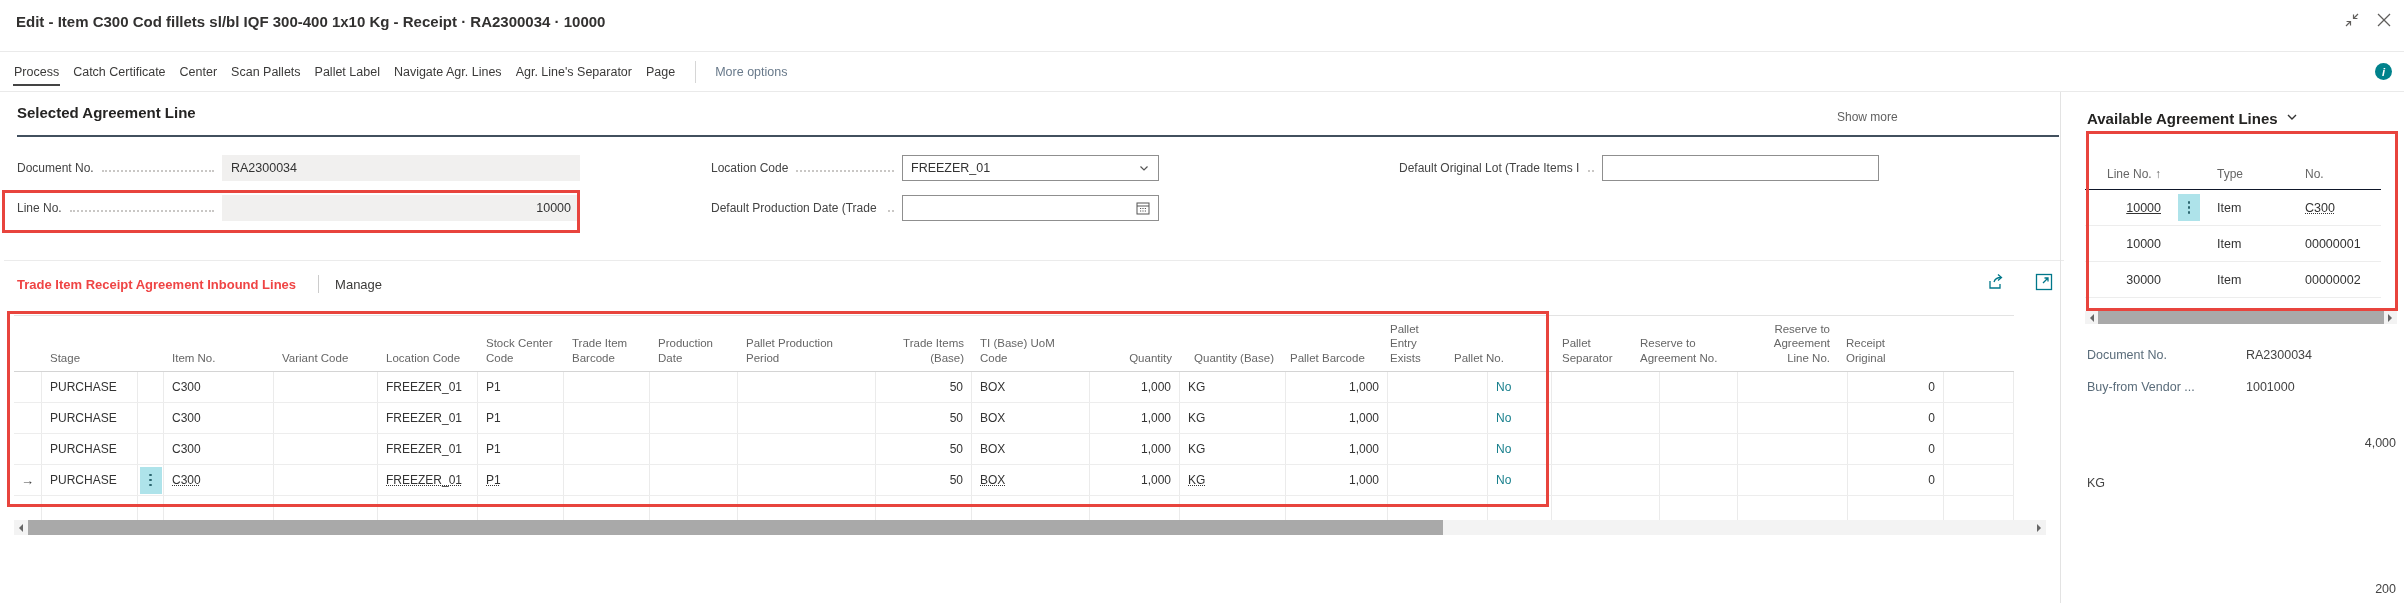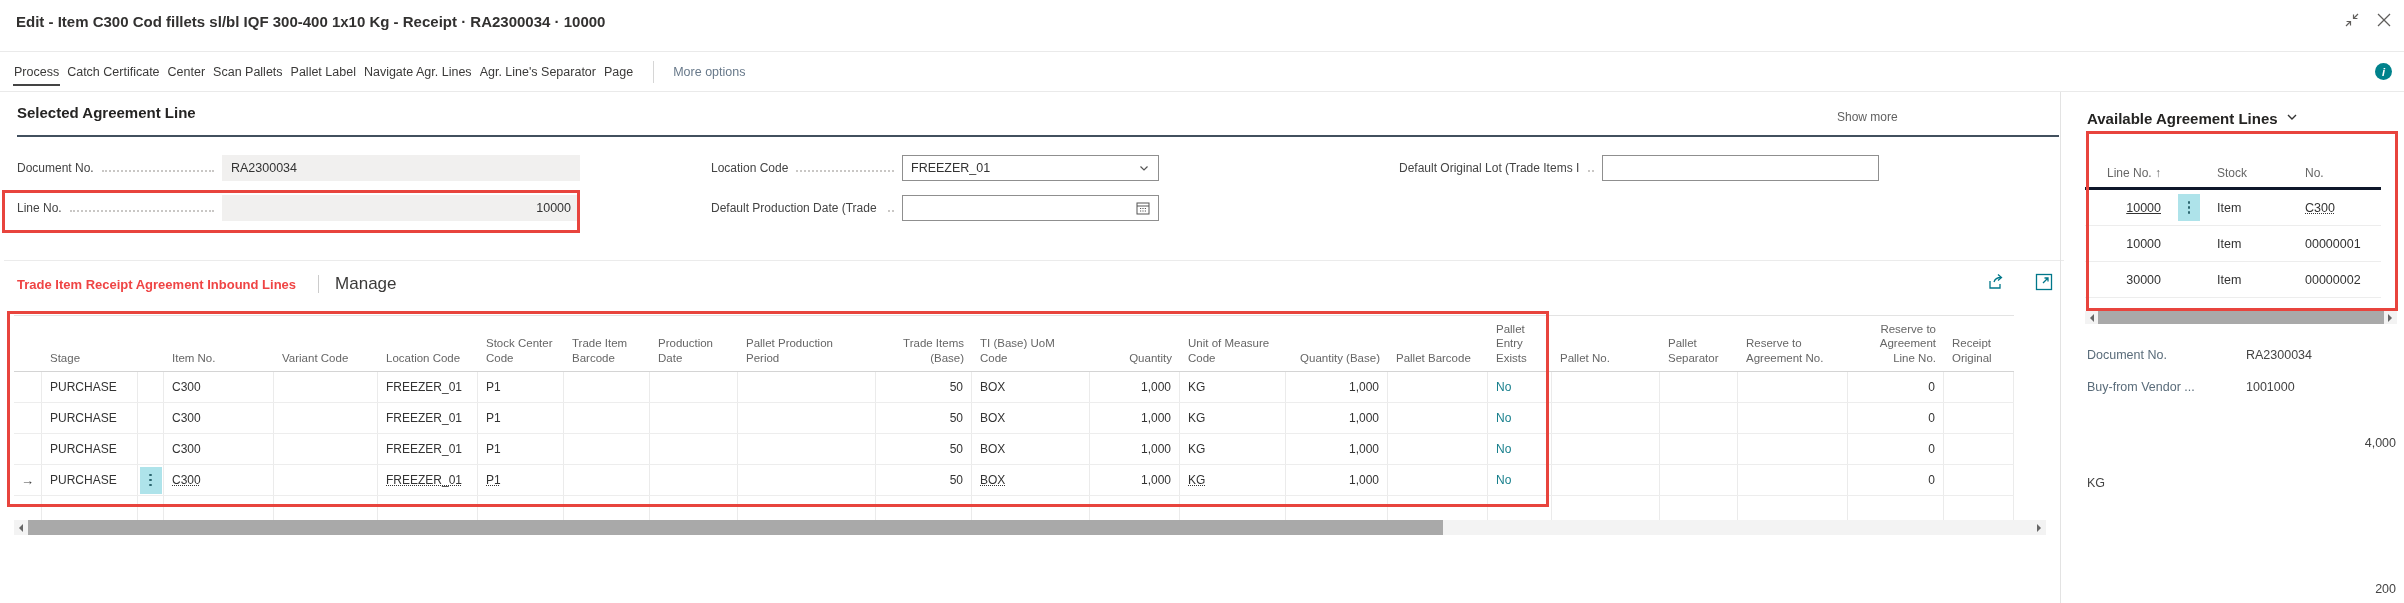--- a/index.html
+++ b/index.html
@@ -31,21 +31,21 @@
   .leader{flex:1;min-width:6px;margin:0 8px;border-bottom:2px dotted #c9c7c5;height:0;transform:translateY(3px);}
   .fbox{height:26px;border:1px solid #8f8f8f;background:#fff;display:flex;align-items:center;
         padding:0 8px;font-size:12.5px;color:#333;box-sizing:border-box;flex:none;}
   .fbox.disabled{background:#f1f0ef;border-color:#f1f0ef;}
   .fbox.num{justify-content:flex-end;}
   .fbox .boxicon{margin-left:auto;display:flex;align-items:center;}
   .part-divider{position:absolute;left:0;top:168px;width:2060px;height:1px;background:#ebebeb;}
   .part-header{position:absolute;left:13px;top:178px;height:28px;display:flex;align-items:center;}
   .part-title{font-size:13px;font-weight:700;color:#ef4444;}
   .ph-sep{width:1px;height:18px;background:#ccc;margin:0 16px 0 22px;}
-  .manage{font-size:17px;color:#3b3a39;cursor:pointer;}
+  .manage{font-size:13px;color:#3b3a39;cursor:pointer;}
   .part-icons{position:absolute;left:1983px;top:181px;display:flex;gap:28px;}
   
   #grid{position:absolute;left:10px;top:223px;width:2000px;height:206px;overflow:hidden;font-size:12px;}
   .g-head{display:flex;height:57px;border-top:1px solid #e3e3e3;border-bottom:1px solid #d4d4d4;box-sizing:border-box;}
   .g-hc{display:flex;align-items:flex-end;padding:4px 8px 6px;box-sizing:border-box;font-size:11.5px;
         color:#666;line-height:1.25;overflow:hidden;}
   .g-hc.right{justify-content:flex-end;text-align:right;}
   .g-row{display:flex;height:31px;border-bottom:1px solid #ededed;box-sizing:border-box;}
   .g-c{display:flex;align-items:center;padding:0 8px;box-sizing:border-box;border-right:1px solid #ebebeb;
        white-space:nowrap;overflow:hidden;color:#333;}
@@ -65,21 +65,21 @@
   .hs-thumb{position:absolute;background:#a9a9a9;}
   #main-scroll{left:10px;top:428px;width:2032px;height:15px;}
   #main-scroll .hs-thumb{left:14px;top:0;width:1415px;height:15px;}
   #fb-scroll{left:24px;top:219px;width:312px;height:13px;}
   #fb-scroll .hs-thumb{left:13px;top:0;width:286px;height:13px;}
   
   .factbox{position:absolute;left:2060px;top:92px;width:344px;height:511px;border-left:1px solid #e3e3e3;box-sizing:border-box;}
   .fb-title{position:absolute;left:26px;top:18px;font-size:15px;font-weight:700;color:#252423;
             display:flex;align-items:center;gap:7px;cursor:pointer;}
   #fbgrid{position:absolute;left:24px;top:66px;width:296px;font-size:12.5px;}
-  .fb-hrow{display:flex;height:32px;border-bottom:3px solid #0f172a;box-sizing:border-box;}
+  .fb-hrow{display:flex;height:32px;border-bottom:1px solid #0f172a;box-sizing:border-box;}
   .fb-hc{display:flex;align-items:center;padding:0 8px;box-sizing:border-box;color:#666;font-size:12px;overflow:hidden;}
   .fb-row{display:flex;height:36px;border-bottom:1px solid #ededed;box-sizing:border-box;}
   .fb-c{display:flex;align-items:center;padding:0 8px;box-sizing:border-box;white-space:nowrap;overflow:hidden;}
   .fb-c.right,.fb-hc.right{justify-content:flex-end;}
   .fb-c.center{justify-content:center;padding:0;}
   .sel-link{text-decoration:underline;color:#333;}
   .fb-field{position:absolute;left:26px;display:flex;font-size:12.5px;}
   .fb-flabel{width:159px;color:#5a6c7a;white-space:nowrap;overflow:hidden;}
   .fb-fvalue{color:#444;}
   .fb-bare{position:absolute;font-size:12.5px;color:#444;}
@@ -110,21 +110,21 @@
             <g stroke="#605e5c" stroke-width="1.3">
           <line x1="2" y1="2" x2="14" y2="14"></line>
               <line x1="14" y1="2" x2="2" y2="14"></line>
         </g>
           </svg>
       </span>
     </div>
   </header>
 
   <nav class="actionbar">
-    <span id="ab-items" style="display:flex;gap:6px;align-items:center;">
+    <span id="ab-items" style="display:flex;gap:12px;align-items:center;">
         <span class="ab-item active">Process</span>
         <span class="ab-item">Catch Certificate</span>
         <span class="ab-item">Center</span>
         <span class="ab-item">Scan Pallets</span>
         <span class="ab-item">Pallet Label</span>
         <span class="ab-item">Navigate Agr. Lines</span>
         <span class="ab-item">Agr. Line's Separator</span>
         <span class="ab-item">Page</span>
       </span>
     <span class="ab-divider"></span>
@@ -224,21 +224,20 @@
           <div class="g-hc" style="width: 110px;">Item No.</div>
           <div class="g-hc" style="width: 104px;">Variant Code</div>
           <div class="g-hc" style="width: 100px;">Location Code</div>
           <div class="g-hc" style="width: 86px;">Stock Center Code</div>
           <div class="g-hc" style="width: 86px;">Trade Item Barcode</div>
           <div class="g-hc" style="width: 88px;">Production Date</div>
           <div class="g-hc" style="width: 138px;">Pallet Production Period</div>
           <div class="g-hc right" style="width: 96px;">Trade Items (Base)</div>
           <div class="g-hc" style="width: 118px;">TI (Base) UoM Code</div>
           <div class="g-hc right" style="width: 90px;">Quantity</div>
-          <div class="g-hc" style="width: 106px;">Unit of Measure Code</div>
           <div class="g-hc right" style="width: 102px;">Quantity (Base)</div>
           <div class="g-hc" style="width: 100px;">Pallet Barcode</div>
           <div class="g-hc" style="width: 64px;">Pallet Entry Exists</div>
           <div class="g-hc" style="width: 108px;">Pallet No.</div>
           <div class="g-hc" style="width: 78px;">Pallet Separator</div>
           <div class="g-hc" style="width: 110px;">Reserve to Agreement No.</div>
           <div class="g-hc right" style="width: 96px;">Reserve to Agreement Line No.</div>
           <div class="g-hc" style="width: 70px;">Receipt Original</div>
         </div>
         <div class="g-row">
@@ -549,21 +548,21 @@
         <svg width="14" height="14" viewBox="0 0 14 14">
             <path d="M3 5l4 4 4-4" fill="none" stroke="#333" stroke-width="1.4"></path>
           </svg>
       </span>
     </div>
 
     <div id="fbgrid">
         <div class="fb-hrow">
           <div class="fb-hc right" style="width: 84px;">Line No. ↑</div>
           <div class="fb-hc" style="width: 40px;"></div>
-          <div class="fb-hc" style="width: 88px;">Stock</div>
+          <div class="fb-hc" style="width: 88px;">Type</div>
           <div class="fb-hc" style="width: 84px;">No.</div>
         </div>
         <div class="fb-row">
           <div class="fb-c right" style="width: 84px;">
             <span class="sel-link">10000</span>
           </div>
           <div class="fb-c center" style="width: 40px;">
             <span class="dots">
               <i></i>
               <i></i>

